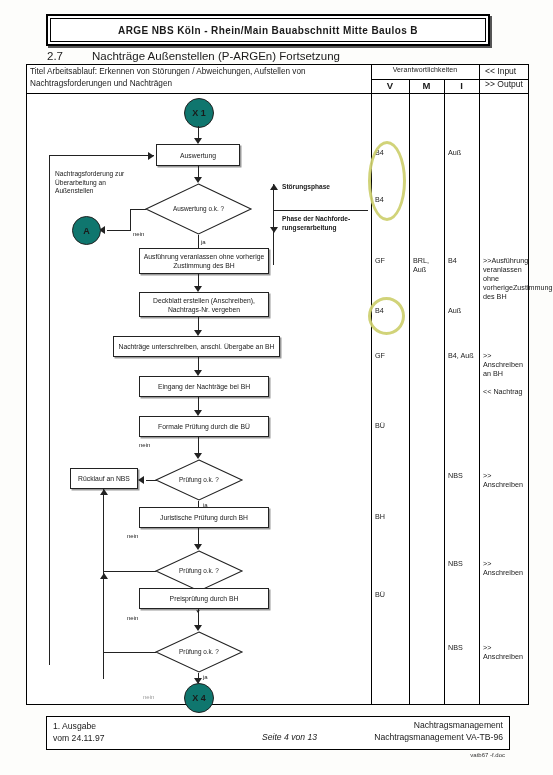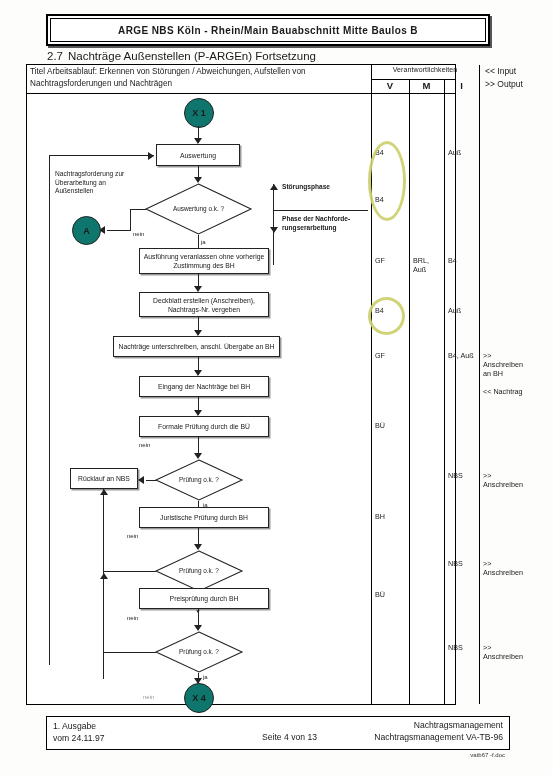--- a/index.html
+++ b/index.html
@@ -21,25 +21,25 @@
   .title-banner .inner{
     border:1px solid #000;width:calc(100% - 6px);height:calc(100% - 6px);
     display:flex;align-items:center;justify-content:center;
   }
   .title-text{
     font-size:10px;font-weight:bold;letter-spacing:.4px;white-space:nowrap;
   }
 
   
   .sec-num{position:absolute;left:47px;top:50px;font-size:11.5px;}
-  .sec-title{position:absolute;left:68px;top:50px;font-size:11.5px;}
+  .sec-title{position:absolute;left:92px;top:50px;font-size:11.5px;}
 
   
   .frame{
-    position:absolute;left:26px;top:64px;width:430px;height:641px;
+    position:absolute;left:26px;top:64px;width:503px;height:641px;
     border:1px solid #000;background:#fff;box-sizing:border-box;
   }
   .hdr-title{
     position:absolute;left:3px;top:1px;width:340px;font-size:8.2px;line-height:11.5px;
   }
   .vline{position:absolute;top:0;bottom:0;width:1px;background:#000;}
   .hline{position:absolute;left:0;right:0;height:1px;background:#000;}
 
   .resp-label{
     position:absolute;font-size:7px;text-align:center;width:100%;top:1px;letter-spacing:.1px;
@@ -111,21 +111,21 @@
     font-size:23px;font-weight:bold;color:#cdcf6e;letter-spacing:1.5px;
     font-family:"Liberation Sans", sans-serif;
   }
 
   
   .footer{
     position:absolute;left:46px;top:716px;width:464px;height:34px;
     border:1px solid #000;background:#fff;box-sizing:border-box;
   }
   .f-left{position:absolute;left:6px;top:3px;font-size:8.6px;line-height:12px;}
-  .f-mid{position:absolute;left:215px;top:15px;font-size:8.6px;}
+  .f-mid{position:absolute;left:215px;top:15px;font-size:8.6px;font-style:italic;}
   .f-r1{position:absolute;right:6px;top:3px;font-size:8.6px;text-align:right;}
   .f-r2{position:absolute;right:6px;top:15px;font-size:8.6px;text-align:right;}
   .f-doc{position:absolute;right:48px;top:752px;font-size:6px;color:#333;}
 </style>
 </head>
 <body>
 
 <div id="page">
 
   <div class="title-banner">
@@ -168,20 +168,21 @@
     </div>
 
     <div class="cell" style="left:348px;top:83px;">B4</div>
     <div class="cell" style="left:421px;top:83px;">Auß</div>
 
     <div class="cell" style="left:348px;top:130px;">B4</div>
 
     <div class="cell" style="left:348px;top:191px;">GF</div>
     <div class="cell" style="left:386px;top:191px;width:30px;">BRL, Auß</div>
     <div class="cell" style="left:421px;top:191px;">B4</div>
+    <div class="cell" style="left:456px;top:191px;width:45px;">&gt;&gt;Ausführung veranlassen ohne vorherigeZustimmung des BH</div>
 
     <div class="cell" style="left:348px;top:241px;">B4</div>
     <div class="cell" style="left:421px;top:241px;">Auß</div>
 
     <div class="cell" style="left:348px;top:286px;">GF</div>
     <div class="cell" style="left:421px;top:286px;width:28px;">B4, Auß</div>
     <div class="cell" style="left:456px;top:286px;width:45px;">&gt;&gt; Anschreiben an BH</div>
 
     <div class="cell" style="left:456px;top:322px;width:45px;">&lt;&lt; Nachtrag</div>
 

